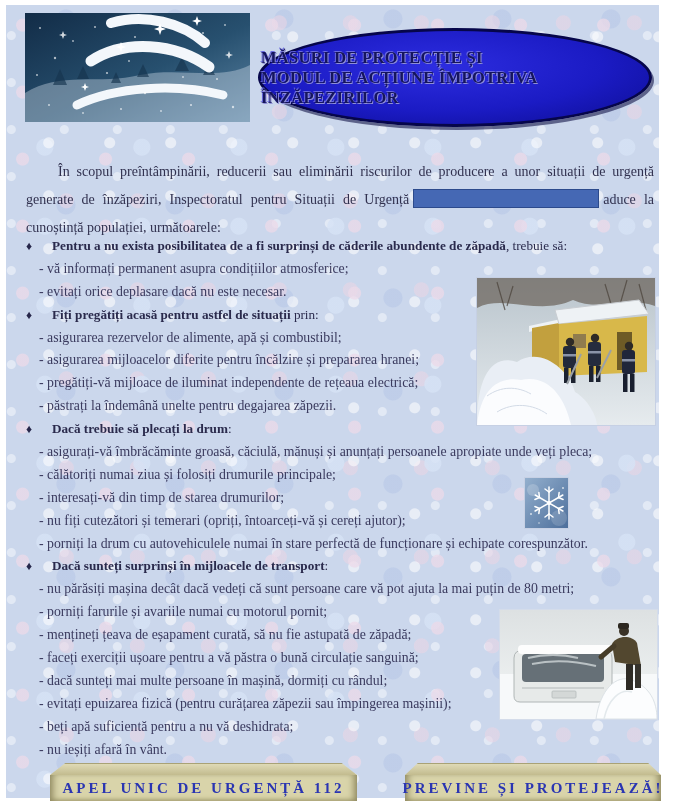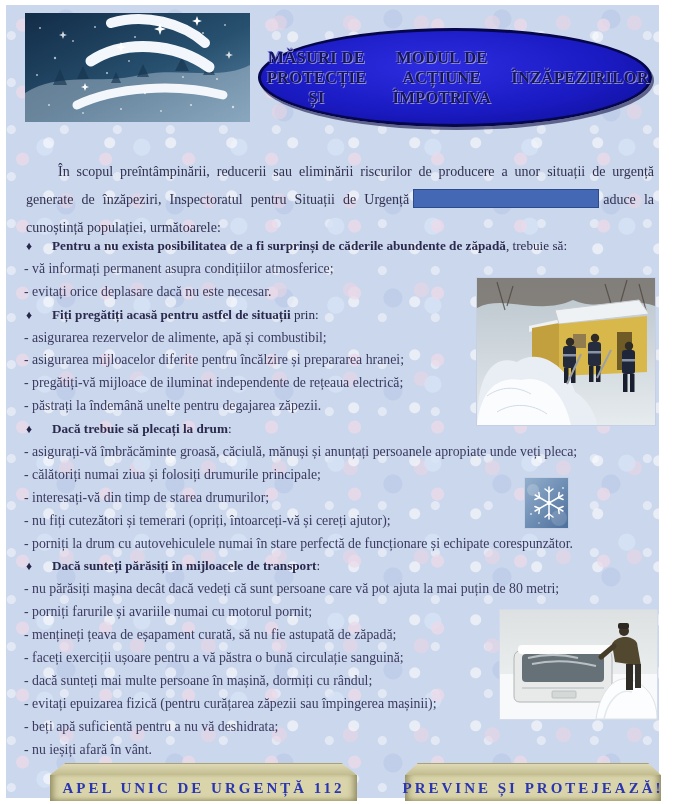--- a/index.html
+++ b/index.html
@@ -21,21 +21,21 @@
   .photo svg{display:block;width:100%;height:100%;}
   #winterPhoto{left:19px;top:8px;width:225px;height:109px;}
   #ffPhoto{left:471px;top:273px;width:178px;height:147px;box-shadow:0 0 0 1px #c6d0e4;}
   #flakePhoto{left:519px;top:473px;width:43px;height:50px;box-shadow:0 0 0 1px #c6d0e4;}
   #carPhoto{left:494px;top:605px;width:157px;height:109px;box-shadow:0 0 0 1px #d4dcea;}
   .title-oval{
     position:absolute;left:252px;top:23px;width:394px;height:99px;border-radius:50%;
     background:radial-gradient(ellipse at 45% 38%, #2d2de0 0%, #1b1bc4 55%, #0c0c90 100%);
     border:3px solid #06064a;
     box-shadow:2px 3px 0 rgba(4,4,58,.55);
-    display:flex;flex-direction:row;align-items:center;justify-content:center;
+    display:flex;flex-direction:column;align-items:flex-start;justify-content:center;
   }
   .title-line{
     font-weight:bold;font-size:16.5px;line-height:20px;text-align:center;
     color:#15155e;letter-spacing:.3px;
     text-shadow:1px 1px 0 #8f8fd6, -1px -1px 0 #6a6ae0;
   }
   .intro{
     position:absolute;left:20px;top:139px;width:628px;
     font-size:14px;line-height:28px;text-align:justify;text-indent:32px;color:#31314f;
   }
@@ -43,21 +43,21 @@
     display:inline-block;width:186px;height:19px;vertical-align:-4px;
     background:#4568b4;border:1px solid #2c4a8c;margin:0 4px;
   }
   .sections{position:absolute;left:0;top:230px;width:653px;}
   .line{height:22.9px;line-height:22.9px;white-space:nowrap;}
   .heading{position:relative;padding-left:46px;font-size:13.2px;color:#2a2a4c;}
   .heading .bullet{
     position:absolute;left:20px;top:0;font-size:12px;color:#26264a;
   }
   .heading b{font-weight:bold;}
-  .item{padding-left:18px;font-size:13.8px;color:#3a3a5e;}
+  .item{padding-left:33px;font-size:13.8px;color:#3a3a5e;}
   .banner{position:absolute;height:38px;margin-left:12px;}
   #bannerLeft{left:32px;top:758px;width:307px;}
   #bannerRight{left:371px;top:758px;width:272px;padding-left:16px;}
   .banner .bevel{
     height:12px;
     background:linear-gradient(#dfdab6,#c2bb8e);
     clip-path:polygon(5% 0,95% 0,100% 100%,0 100%);
     border-top:1px solid #a9a276;
   }
   .banner .face{
@@ -150,21 +150,21 @@
     <div class="line item">- pregătiți-vă mijloace de iluminat independente de rețeaua electrică;</div>
     <div class="line item">- păstrați la îndemână unelte pentru degajarea zăpezii.</div>
 
     <div class="line heading"><span class="bullet">♦</span><b>Dacă trebuie să plecați la drum</b><span>:</span></div>
     <div class="line item">- asigurați-vă îmbrăcăminte groasă, căciulă, mănuși și anunțați persoanele apropiate unde veți pleca;</div>
     <div class="line item">- călătoriți numai ziua și folosiți drumurile principale;</div>
     <div class="line item">- interesați-vă din timp de starea drumurilor;</div>
     <div class="line item">- nu fiți cutezători și temerari (opriți, întoarceți-vă și cereți ajutor);</div>
     <div class="line item">- porniți la drum cu autovehiculele numai în stare perfectă de funcționare și echipate corespunzător.</div>
 
-    <div class="line heading"><span class="bullet">♦</span><b>Dacă sunteți părăsiți în mijloacele de transport</b><span>:</span></div>
+    <div class="line heading"><span class="bullet">♦</span><b>Dacă sunteți surprinși în mijloacele de transport</b><span>:</span></div>
     <div class="line item">- nu părăsiți mașina decât dacă vedeți că sunt persoane care vă pot ajuta la mai puțin de 80 metri;</div>
     <div class="line item">- porniți farurile și avariile numai cu motorul pornit;</div>
     <div class="line item">- mențineți țeava de eșapament curată, să nu fie astupată de zăpadă;</div>
     <div class="line item">- faceți exerciții ușoare pentru a vă păstra o bună circulație sanguină;</div>
     <div class="line item">- dacă sunteți mai multe persoane în mașină, dormiți cu rândul;</div>
     <div class="line item">- evitați epuizarea fizică (pentru curățarea zăpezii sau împingerea mașinii);</div>
     <div class="line item">- beți apă suficientă pentru a nu vă deshidrata;</div>
     <div class="line item">- nu ieșiți afară în vânt.</div>
   </div>
 

